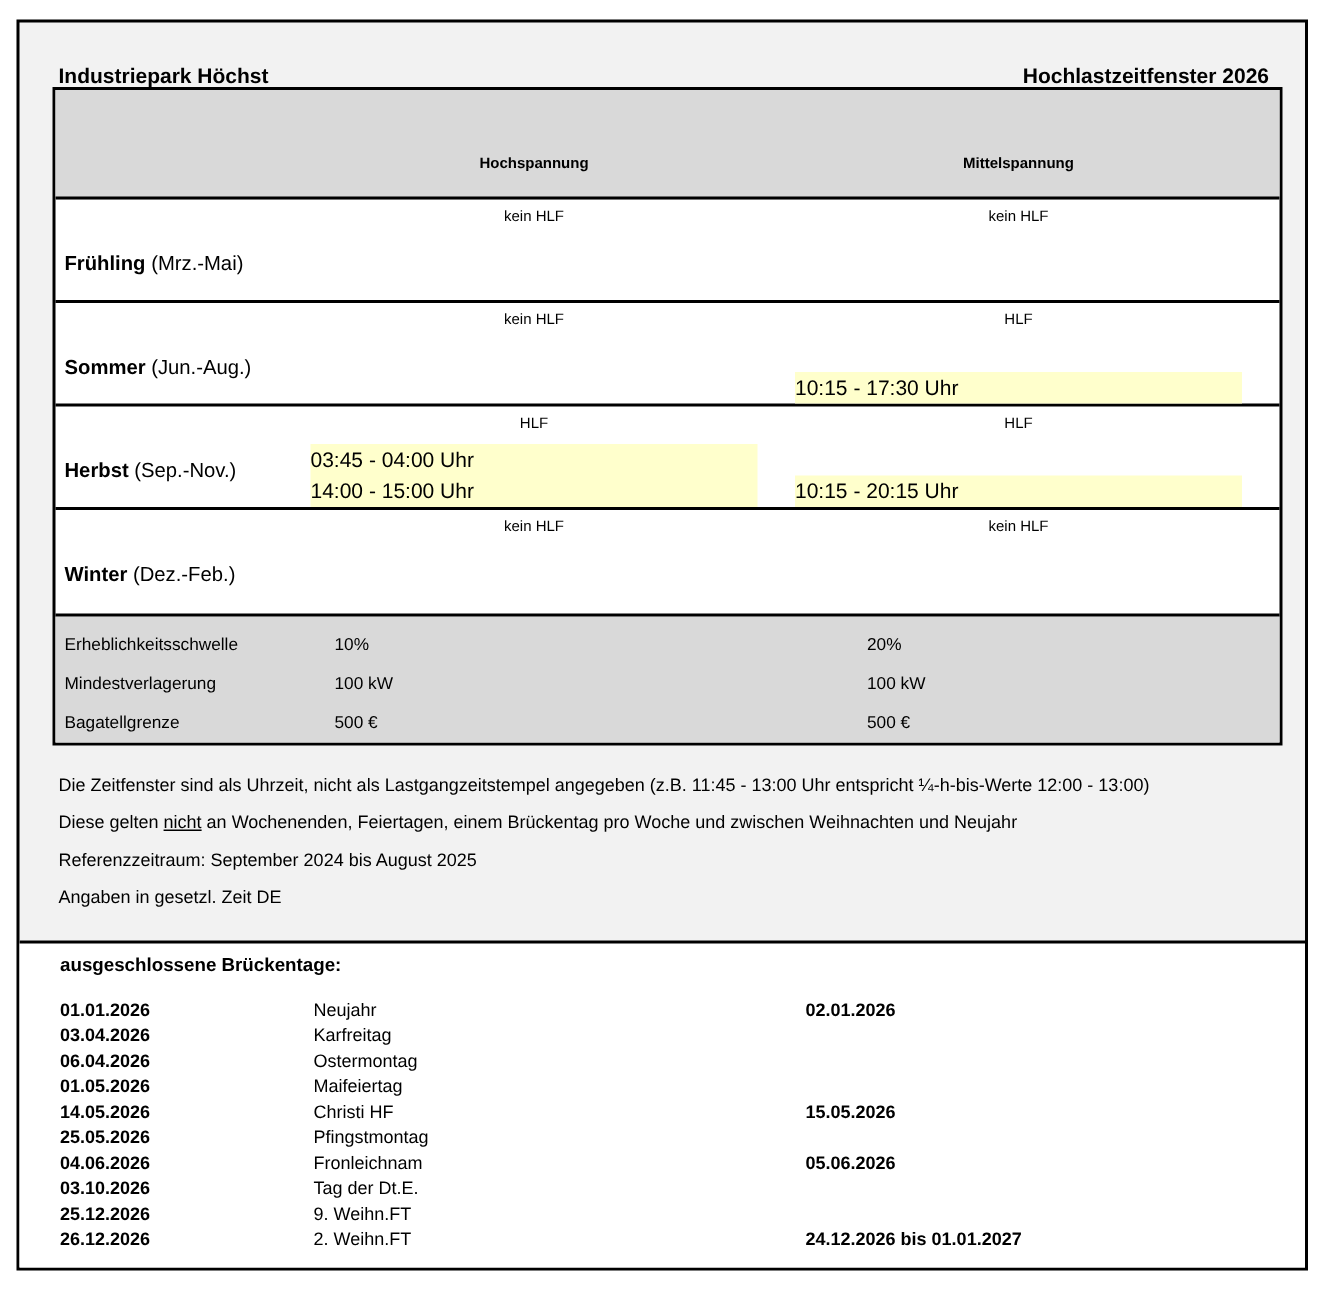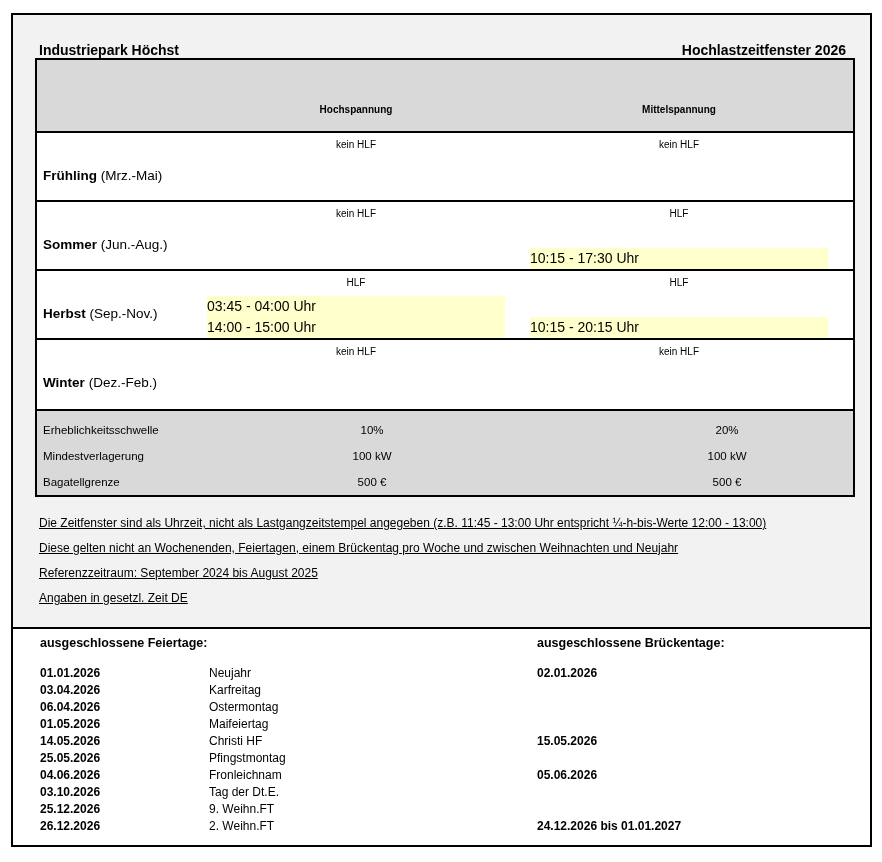--- a/index.html
+++ b/index.html
@@ -23,24 +23,24 @@
   .cell { position:relative; }
   .cell.label { padding:7px 0 0 6px; font-size:13.5px; white-space:nowrap;margin-top:28px; }
   .season { font-weight:bold; }
   .status { text-align:center; font-size:10px; padding-top:6px; }
   .timebox { position:absolute; left:0; right:0; bottom:0; background:#ffffcc; }
   .time { font-size:14px; line-height:21px; height:21px; white-space:nowrap; }
 
   .tfoot { background:#d9d9d9; height:84px; padding-top:6px; }
   .frow { height:26px; align-items:center; font-size:11.5px;gap:16px; }
   .frow .flabel { padding-left:6px; }
-  .frow .fval { text-align:center; }
-
-  
-  .notes { position:absolute; left:26px; top:482px; right:38px; font-size:12px;text-decoration:underline; }
+  .frow .fval { text-align:left; }
+
+  
+  .notes { position:absolute; left:26px; top:482px; right:38px; font-size:12px; }
   .note-line { line-height:25px; padding-top:0; }
   .notes { padding-top:14px; }
   .u { text-decoration:underline; }
 
   
   .bottom { position:absolute; left:0; right:0; top:612px; bottom:0; border-top:2px solid #000; background:#fff; padding:7px 0 0 27px; }
   .list-headers { display:flex; font-weight:bold; font-size:12.5px; }
   .lh-left { width:497px; }
   .list-body { margin-top:15px; }
   .hrow { display:flex; font-size:12px; line-height:17px; }
@@ -166,21 +166,20 @@
 
     <div class="notes">
       <div class="note-line">Die Zeitfenster sind als Uhrzeit, nicht als Lastgangzeitstempel angegeben (z.B. 11:45 - 13:00 Uhr entspricht ¼-h-bis-Werte 12:00 - 13:00)</div>
       <div class="note-line"><span>Diese gelten </span><span class="u">nicht</span><span> an Wochenenden, Feiertagen, einem Brückentag pro Woche und zwischen Weihnachten und Neujahr</span></div>
       <div class="note-line">Referenzzeitraum: September 2024 bis August 2025</div>
       <div class="note-line">Angaben in gesetzl. Zeit DE</div>
     </div>
 
     <div class="bottom">
       <div class="list-headers">
-        <div class="lh-left">ausgeschlossene Feiertage:</div>
         <div class="lh-right">ausgeschlossene Brückentage:</div>
       </div>
       <div class="list-body">
         <div class="hrow">
           <div class="h-date">01.01.2026</div>
           <div class="h-name">Neujahr</div>
           <div class="h-bridge">02.01.2026</div>
         </div>
         <div class="hrow">
           <div class="h-date">03.04.2026</div>

